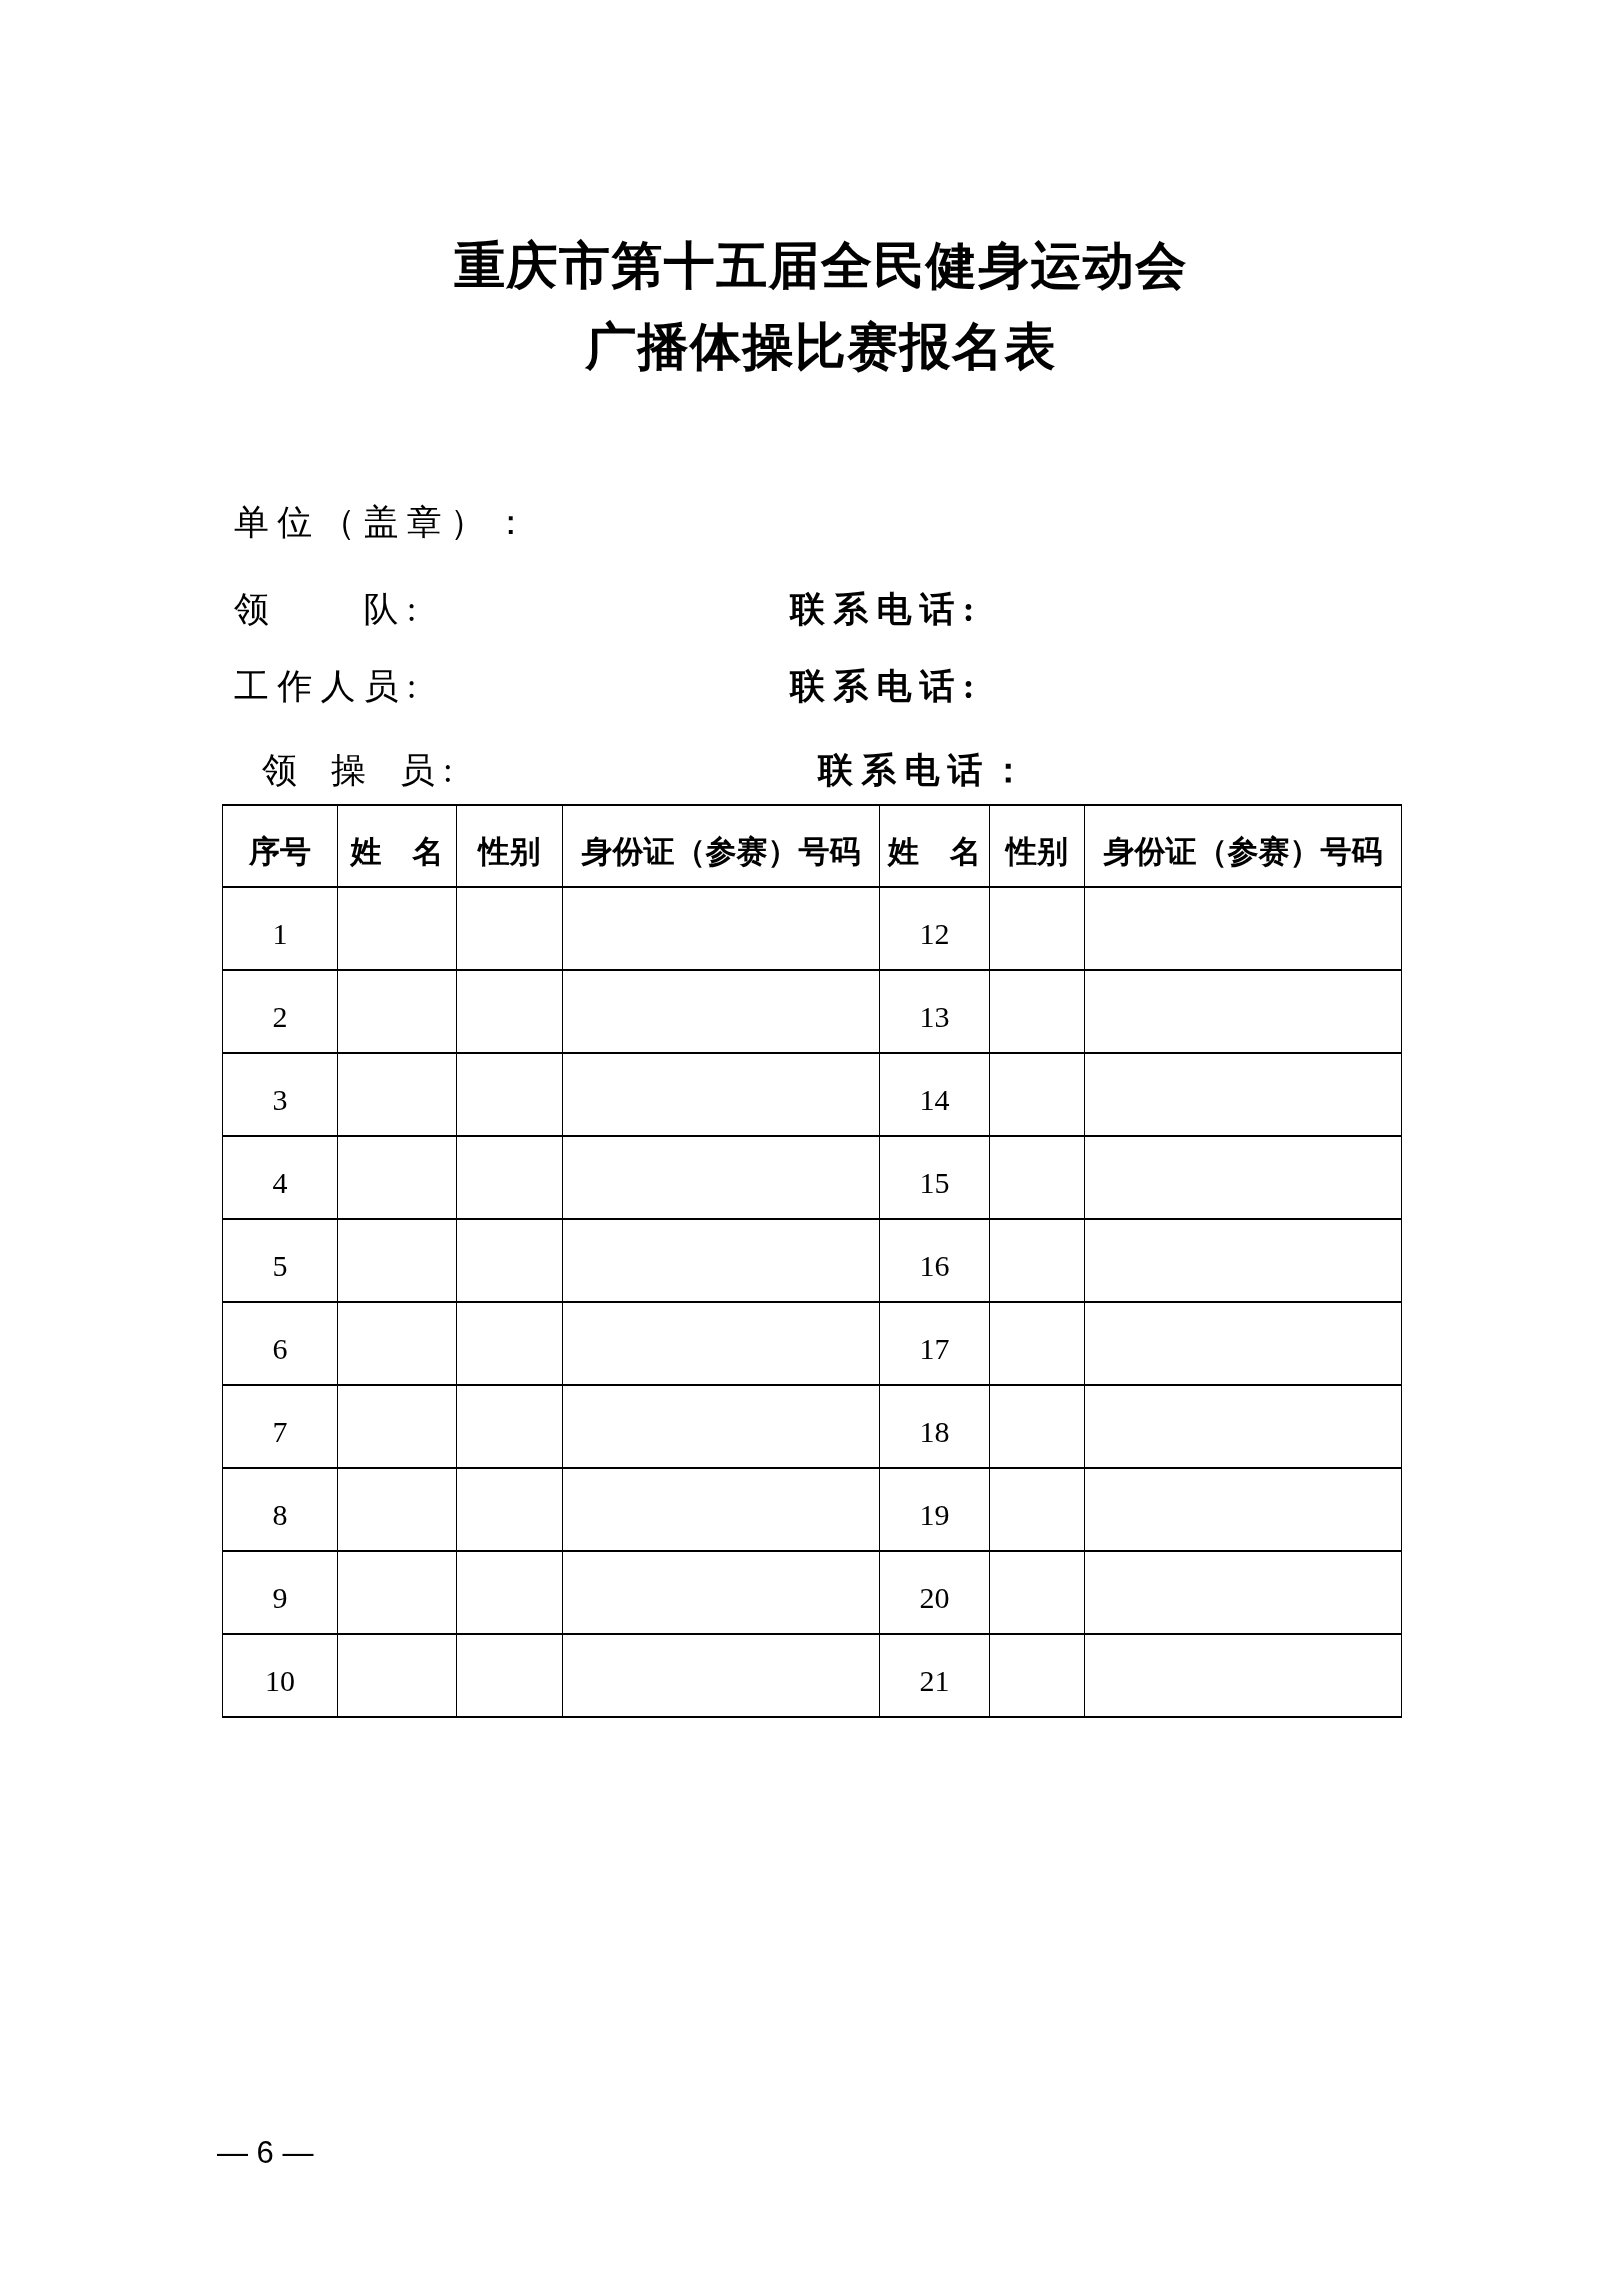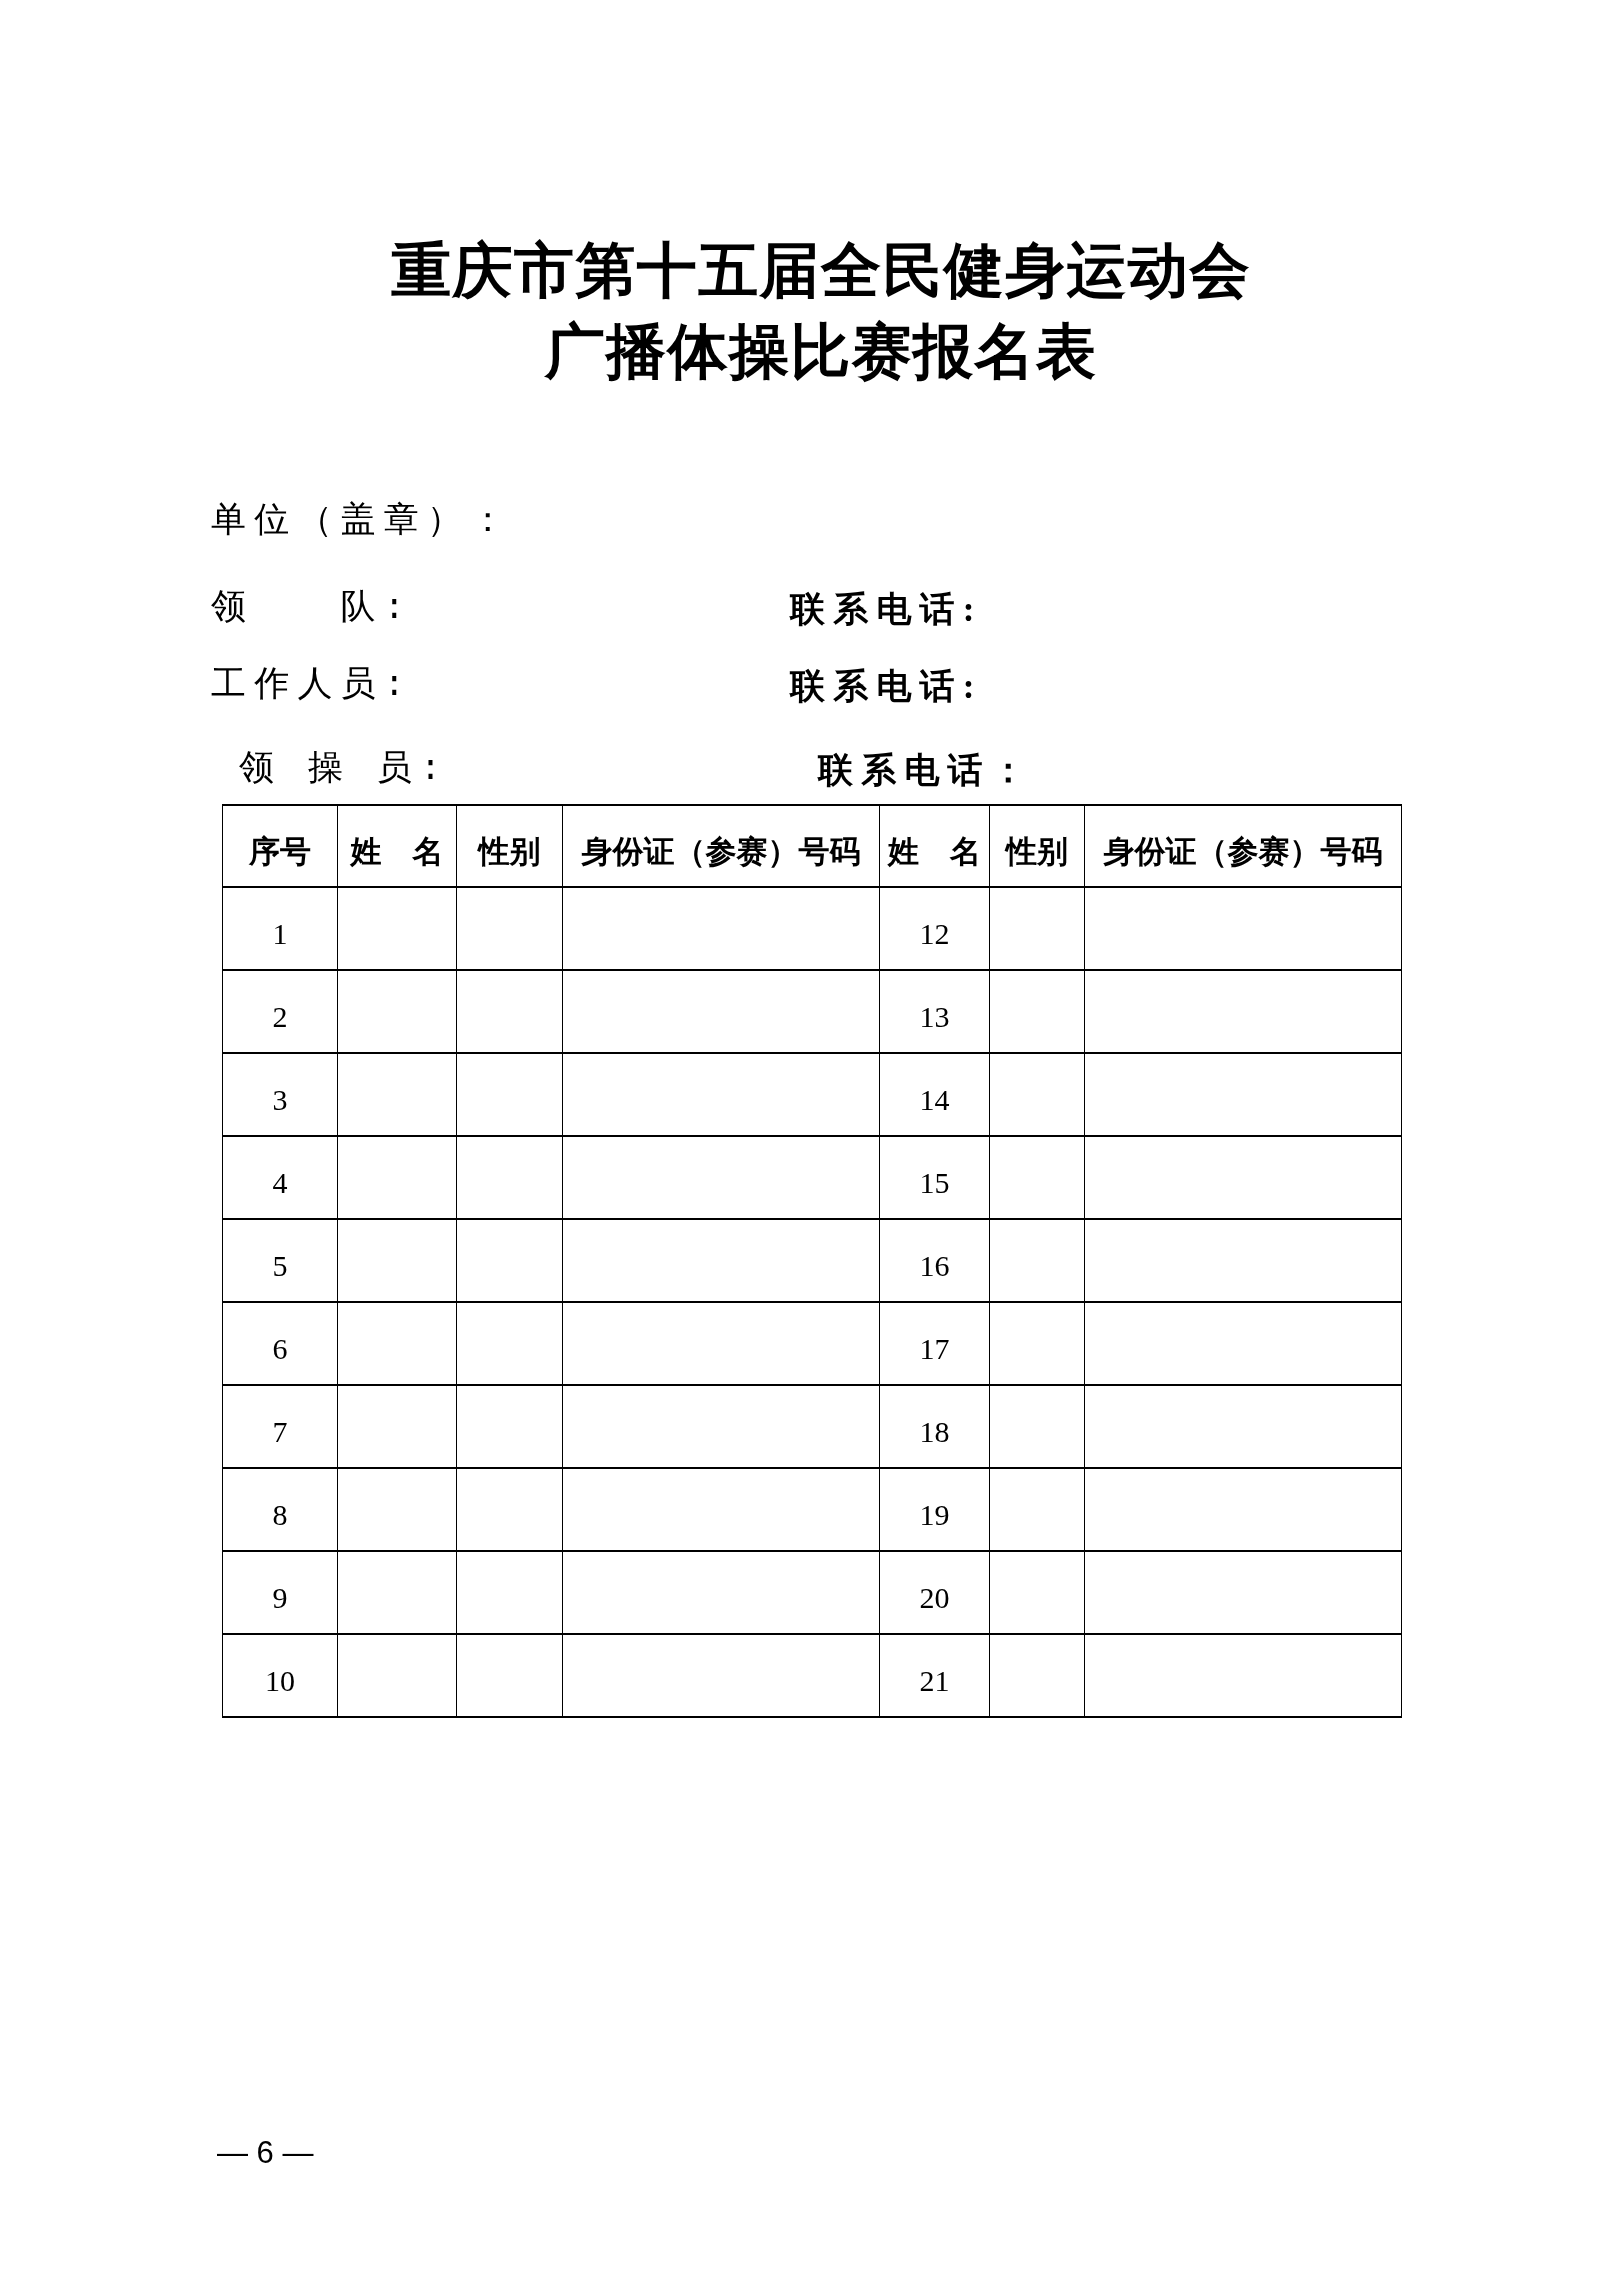--- a/index.html
+++ b/index.html
@@ -11,41 +11,40 @@
     color:#000000;
     font-family:"Liberation Serif", serif;
     overflow:hidden;
   }
   .title-line {
     position:absolute;
     left:19px; right:0;
     text-align:center;
     font-family:"Liberation Serif", serif;
     font-weight:bold;
-    font-size:60px;
+    font-size:51px;
     line-height:1;
     letter-spacing:1.4px;
     white-space:nowrap;
   }
   .title-1 { top:241px; }
   .title-2 { top:322px; }
 
   .field-line {
     position:absolute;
     left:0; width:100%;
     height:41px;
     font-size:35px;
     line-height:1;
     white-space:nowrap;
   }
   .field-label {
     position:absolute;
-    left:211px;
+    left:234px;
     letter-spacing:8.2px;
-    font-family:Liberation Mono, monospace;
   }
   .phone-label {
     position:absolute;
     left:790px;
     letter-spacing:8.2px;
     font-weight:bold;
   }
   .fl-1 { top:505px; }
   .fl-2 { top:592px; }
   .fl-3 { top:669px; }

